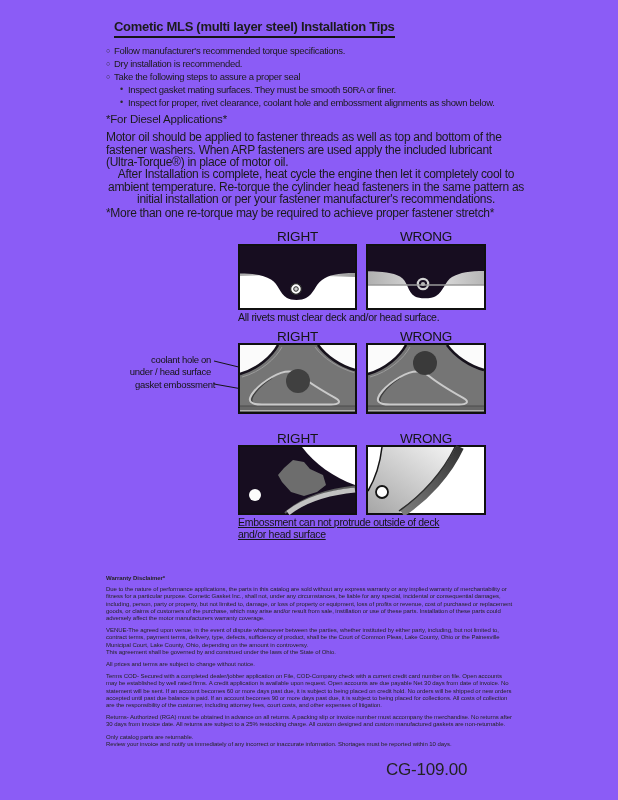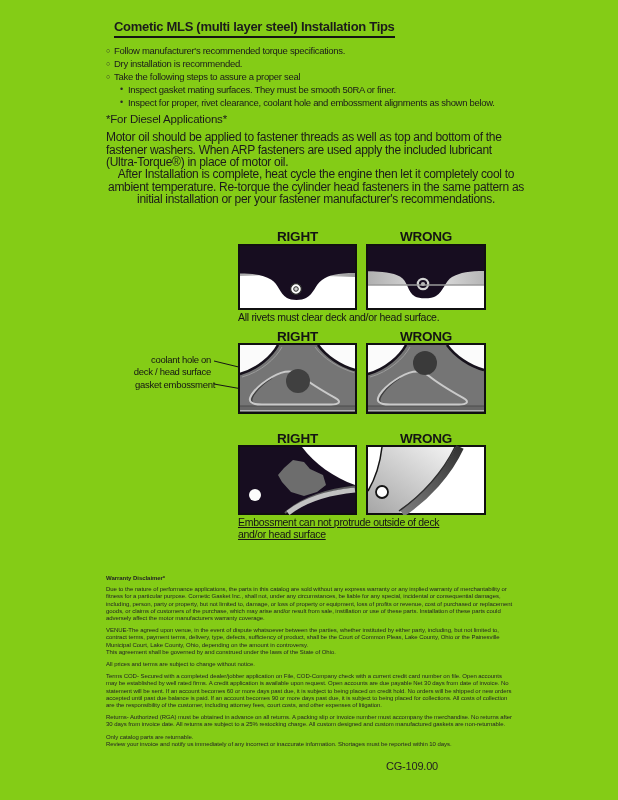--- a/index.html
+++ b/index.html
@@ -1,19 +1,19 @@
 <!DOCTYPE html>
 <html><head>
 <meta charset="utf-8">
 <style>
   html,body{margin:0;padding:0;background:#e8e8e8;}
   .page{
     position:relative;
     width:618px;height:800px;
-    background:#84cc16;
+    background:#8b5cf6;
     font-family:"Liberation Sans","DejaVu Sans",sans-serif;
     color:#1b1b1b;
     overflow:hidden;
   }
   .abs{position:absolute;}
   .page-title{
     left:114px;top:19px;
     font-size:13px;font-weight:700;letter-spacing:-0.3px;
     border-bottom:2px solid #141414;padding-bottom:2px;
     white-space:nowrap;
@@ -21,29 +21,29 @@
   .bullets{left:106px;top:44px;width:440px;font-size:9.5px;letter-spacing:-0.3px;}
   .bullet-row{display:flex;align-items:flex-start;line-height:13px;}
   .bullet-row .mk{width:8px;flex:0 0 8px;font-size:7px;line-height:13px;color:#2a2a2a;}
   .sub{margin-left:14px;}
   .sub .mk{font-size:9px;}
   .diesel-head{left:106px;top:113px;font-size:11.5px;font-weight:400;letter-spacing:-0.2px;}
   .body-par{left:106px;width:420px;font-size:12px;line-height:12.5px;letter-spacing:-0.3px;}
   .p1{top:131px;}
   .p2{top:168px;text-align:center;}
   .p3{top:207px;}
-  .dg-label{font-size:13.5px;font-weight:700;letter-spacing:-0.2px;text-align:center;color:#141414;}
+  .dg-label{font-size:13.5px;font-weight:400;letter-spacing:-0.2px;text-align:center;color:#141414;}
   .cap{font-size:10.5px;letter-spacing:-0.3px;color:#141414;line-height:11.5px;}
   .ann{font-size:9.5px;letter-spacing:-0.3px;color:#141414;line-height:11.5px;text-align:right;}
   .legal{left:106px;top:575px;width:408px;font-size:6px;line-height:7.2px;letter-spacing:-0.05px;color:#242424;}
   .legal .lh{font-weight:700;margin-bottom:4px;}
   .legal p{margin:0 0 5px 0;}
   .legal p.tight{margin-bottom:0;}
   .legal p.nogap{margin-top:0;}
-  .footer-num{left:386px;top:760px;font-size:11px;letter-spacing:-0.2px;color:#222;}
+  .footer-num{left:386px;top:760px;font-size:17px;letter-spacing:-0.2px;color:#222;}
   svg{display:block;}
 </style>
 </head>
 <body>
 
 <div class="page">
 
   <div class="abs page-title">Cometic MLS (multi layer steel) Installation Tips</div>
 
   <div class="abs bullets">
@@ -65,20 +65,21 @@
     </div>
     <div class="bullet-row sub">
       <span class="mk">•</span>
       <span>Inspect for proper, rivet clearance, coolant hole and embossment alignments as shown below.</span>
     </div>
   </div>
 
   <div class="abs diesel-head">*For Diesel Applications*</div>
   <div class="abs body-par p1">Motor oil should be applied to fastener threads as well as top and bottom of the fastener washers. When ARP fasteners are used apply the included lubricant (Ultra-Torque®) in place of motor oil.</div>
   <div class="abs body-par p2">After Installation is complete, heat cycle the engine then let it completely cool to ambient temperature. Re-torque the cylinder head fasteners in the same pattern as initial installation or per your fastener manufacturer's recommendations.</div>
+  <div class="abs body-par p3">*More than one re-torque may be required to achieve proper fastener stretch*</div>
 
   <div class="abs dg-label" style="left:238px;top:229px;width:119px;">RIGHT</div>
   <div class="abs dg-label" style="left:366px;top:229px;width:120px;">WRONG</div>
 
   <svg class="abs" style="left:238px;top:244px;" width="119" height="66" viewBox="0 0 119 66">
     <defs>
       <linearGradient id="g1" x1="0" y1="0" x2="1" y2="0">
         <stop offset="0" stop-color="#d6d6d6"></stop>
           <stop offset="1" stop-color="#9a9a9a"></stop>
       </linearGradient>
@@ -108,21 +109,21 @@
     <circle cx="57" cy="40" r="2.1" fill="#b5b5b5"></circle>
   </svg>
 
   <div class="abs cap" style="left:238px;top:312px;">All rivets must clear deck and/or head surface.</div>
 
   <div class="abs dg-label" style="left:238px;top:329px;width:119px;">RIGHT</div>
   <div class="abs dg-label" style="left:366px;top:329px;width:120px;">WRONG</div>
 
   <div class="abs ann" style="left:111px;top:346px;width:100px;margin-top:8px;">
     <div>coolant hole on</div>
-    <div>deck / head surface</div>
+    <div>under / head surface</div>
   </div>
   <div class="abs ann" style="left:115px;top:379px;width:100px;">gasket embossment</div>
   <svg class="abs" style="left:211px;top:350px;" width="92" height="48" viewBox="0 0 92 48">
     <line x1="3" y1="11" x2="81" y2="30" stroke="#141414" stroke-width="1"></line>
     <line x1="3" y1="34" x2="48" y2="42" stroke="#141414" stroke-width="1"></line>
   </svg>
 
   <svg class="abs" style="left:238px;top:343px;" width="119" height="71" viewBox="0 0 119 71">
     <rect x="1" y="1" width="117" height="69" fill="#757575" stroke="#101010" stroke-width="2"></rect>
     <path d="M2,2 H40 C34,13 20,26 2,31 Z" fill="#fbfbfb"></path>

